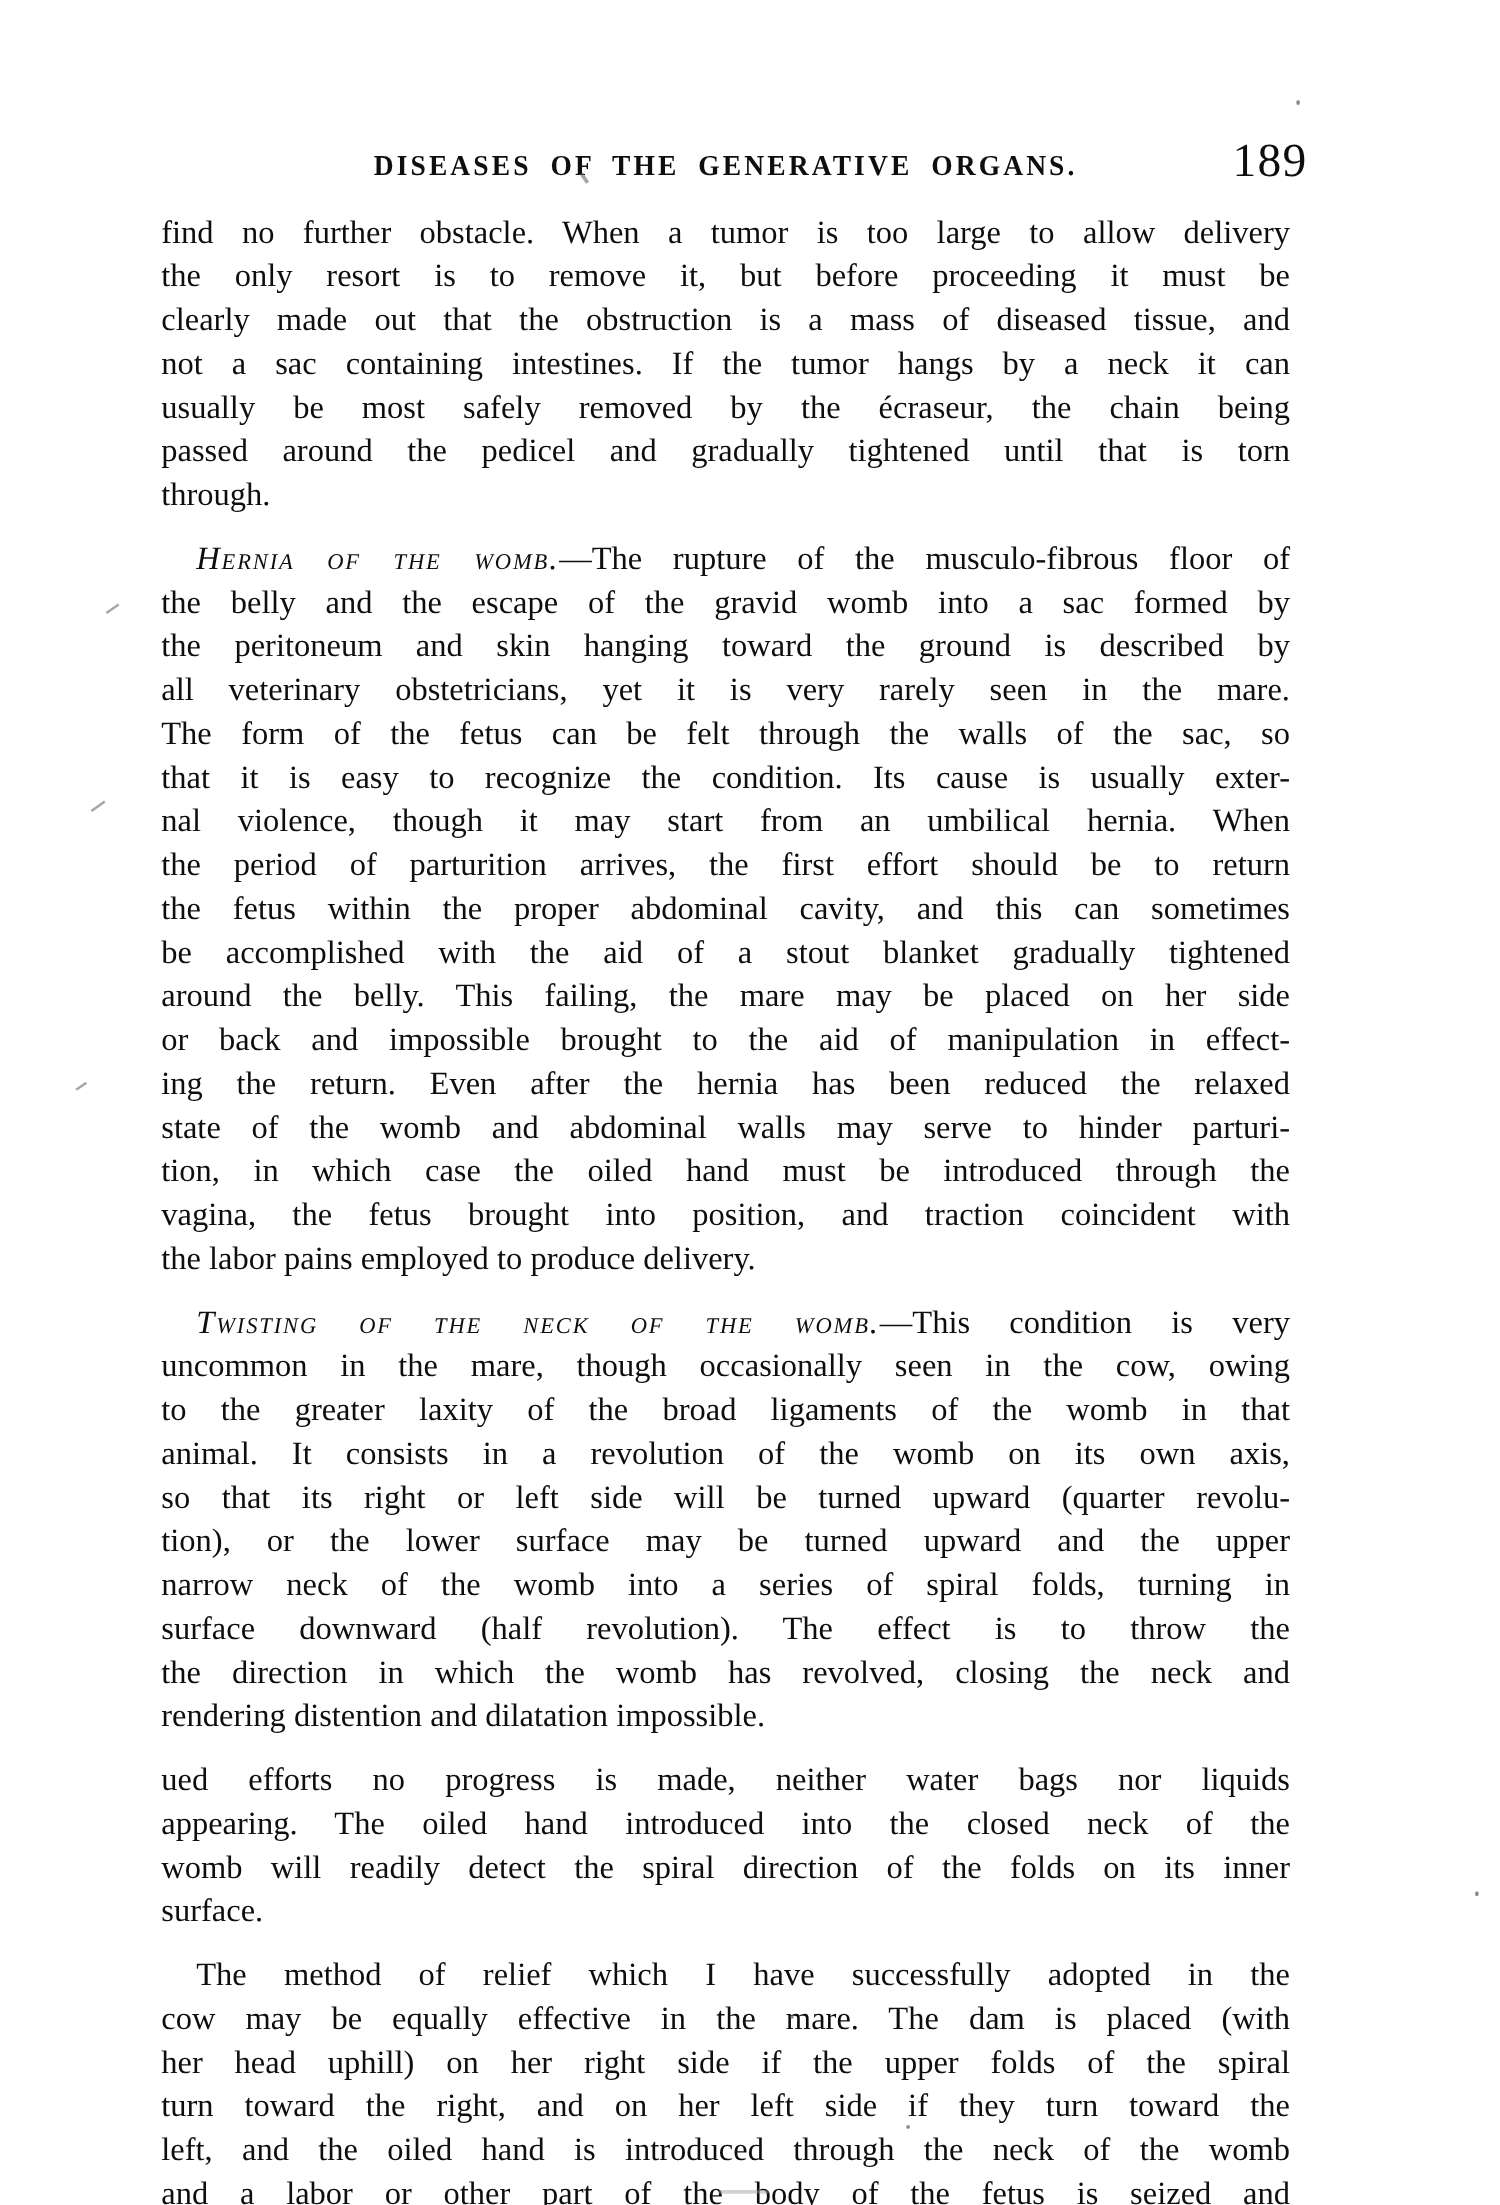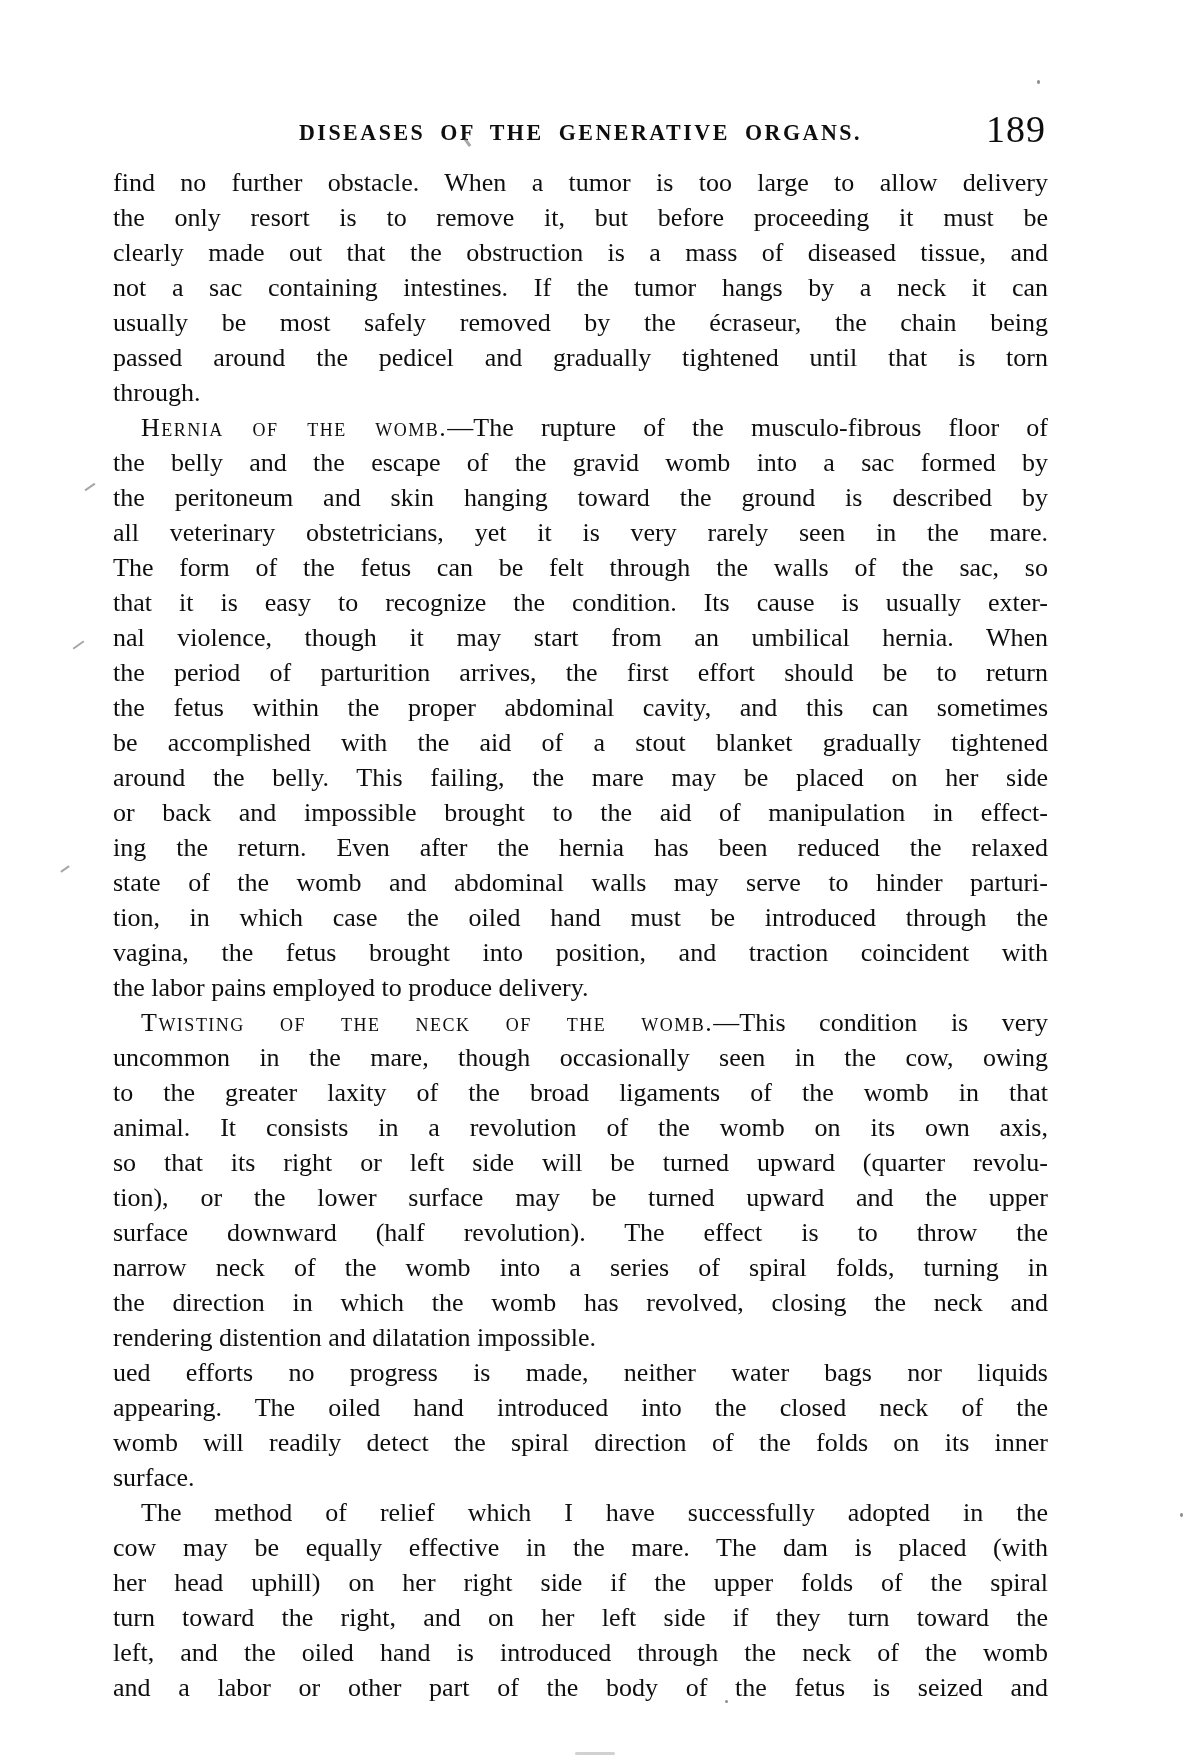--- a/index.html
+++ b/index.html
@@ -38,32 +38,33 @@
     right: 2px; top: -6px;
     font-size: 38px;
     line-height: 34px;
     letter-spacing: 1px;
   }
   .body-text {
     margin-top: 13px;
     font-size: 26px;
     line-height: 35px;
   }
-  .para { margin: 0; padding: 0; }
+  .para { margin: 16px; padding: 0; }
   .line {
     height: 35px;
     text-align: justify;
     text-align-last: justify;
     white-space: normal;
   }
   .line.last { text-align-last: left; }
   .line.first-indent { padding-left: 28px; }
   .sc {
     font-variant: small-caps;
     letter-spacing: 1.5px;
+    font-style: italic;
   }
   
   .speck {
     position: absolute;
     background: #5a5a5a;
     border-radius: 50%;
     opacity: 0.7;
   }
   .tick {
     position: absolute;
@@ -119,22 +120,22 @@
           <div class="line">vagina, the fetus brought into position, and traction coincident with</div>
           <div class="line last">the labor pains employed to produce delivery.</div>
         </div>
         <div class="para">
           <div class="line first-indent"><span class="sc">Twisting of the neck of the womb.</span><span>—This condition is very</span></div>
           <div class="line">uncommon in the mare, though occasionally seen in the cow, owing</div>
           <div class="line">to the greater laxity of the broad ligaments of the womb in that</div>
           <div class="line">animal.  It consists in a revolution of the womb on its own axis,</div>
           <div class="line">so that its right or left side will be turned upward (quarter revolu-</div>
           <div class="line">tion), or the lower surface may be turned upward and the upper</div>
+          <div class="line">narrow neck of the womb into a series of spiral folds, turning in</div>
           <div class="line">surface downward (half revolution).  The effect is to throw the</div>
-          <div class="line">narrow neck of the womb into a series of spiral folds, turning in</div>
           <div class="line">the direction in which the womb has revolved, closing the neck and</div>
           <div class="line last">rendering distention and dilatation impossible.</div>
         </div>
         <div class="para">
           <div class="line">ued efforts no progress is made, neither water bags nor liquids</div>
           <div class="line">appearing.  The oiled hand introduced into the closed neck of the</div>
           <div class="line">womb will readily detect the spiral direction of the folds on its inner</div>
           <div class="line last">surface.</div>
         </div>
         <div class="para">

